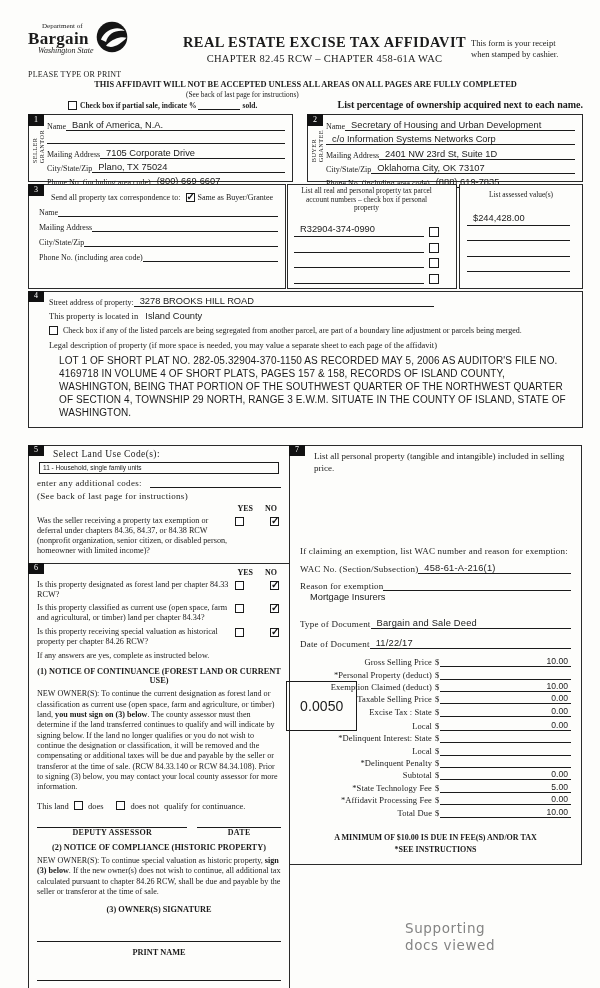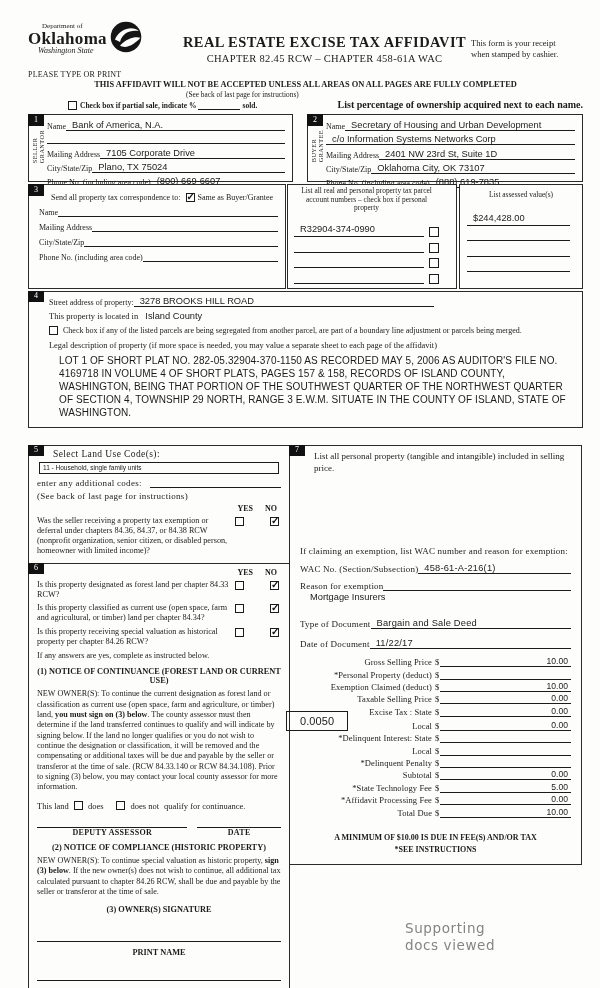--- a/index.html
+++ b/index.html
@@ -84,21 +84,21 @@
   .deputy .seg { border-top:1px solid #1b1b1b; padding-top:0; font-weight:bold; letter-spacing:.3px;}
   .sigline { border-bottom:1px solid #1b1b1b; height:14px; margin-top:2px; }
   
   .boxS7 { width:293px; margin-left:-1px; padding:4px 10px 8px 10px; min-height:412px; }
   .s7-pp { font-size:9px; line-height:1.35; margin-left:14px; }
   .s7-ex { font-size:9px; letter-spacing:.2px; }
   .lrow { display:flex; align-items:flex-end; font-size:9px; letter-spacing:.2px; margin-top:7px; }
   .mrow { display:flex; align-items:flex-end; font-size:8.5px; height:12.4px; }
   .mlabel { width:132px; text-align:right; flex-shrink:0; letter-spacing:.1px; }
   .mlabel.withrate { display:flex; justify-content:space-between; align-items:flex-end; }
-  .ratebox { border:1px solid #1b1b1b; font-family:"Liberation Sans",sans-serif; font-size:11px; padding:3px 13px; margin-left:-14px; }
+  .ratebox { border:1px solid #1b1b1b; font-family:"Liberation Sans",sans-serif; font-size:14px; padding:16px 13px; margin-left:-14px; }
   .dollar { margin:0 1px 0 3px; }
   .mline { flex:1; border-bottom:1px solid #1b1b1b; text-align:right; font-family:"Liberation Sans",sans-serif; font-size:8.6px; padding-right:3px; min-height:10px; }
   .minimum { font-size:8px; font-weight:bold; text-align:center; line-height:1.5; margin-top:14px; }
   
   .boxS8 { margin-top:6px; padding:3px 8px 6px 8px; }
   .certify { text-align:center; font-size:9px; font-weight:bold; letter-spacing:.2px; }
   .sighalves { display:flex; gap:14px; margin-top:3px; }
   .sighalf { flex:1; }
   .sigrow { display:flex; align-items:flex-end; }
   .siglabel { font-size:8.4px; line-height:1.3; width:96px; flex-shrink:0; }
@@ -107,21 +107,21 @@
 </head>
 <body>
 
 <div class="page">
 
   <div class="hdr">
     <div class="hdr-left">
       <div class="logo">
         <div class="logo-text">
           <div class="logo-dept">Department of</div>
-          <div class="logo-rev">Oklahoma</div>
+          <div class="logo-rev">Bargain</div>
           <div class="logo-state">Washington State</div>
         </div>
         <span>
           <svg width="34" height="34" viewBox="0 0 40 40">
             <circle cx="20" cy="20" r="18" fill="#151515"></circle>
             <path d="M7 23 C13 9 29 7 35 13 C26 11 15 15 13 26 Z" fill="#fdfdfb"></path>
             <path d="M13 30 C21 21 32 19 37 21 C31 28 20 35 13 30 Z" fill="#fdfdfb"></path>
           </svg>
         </span>
       </div>

